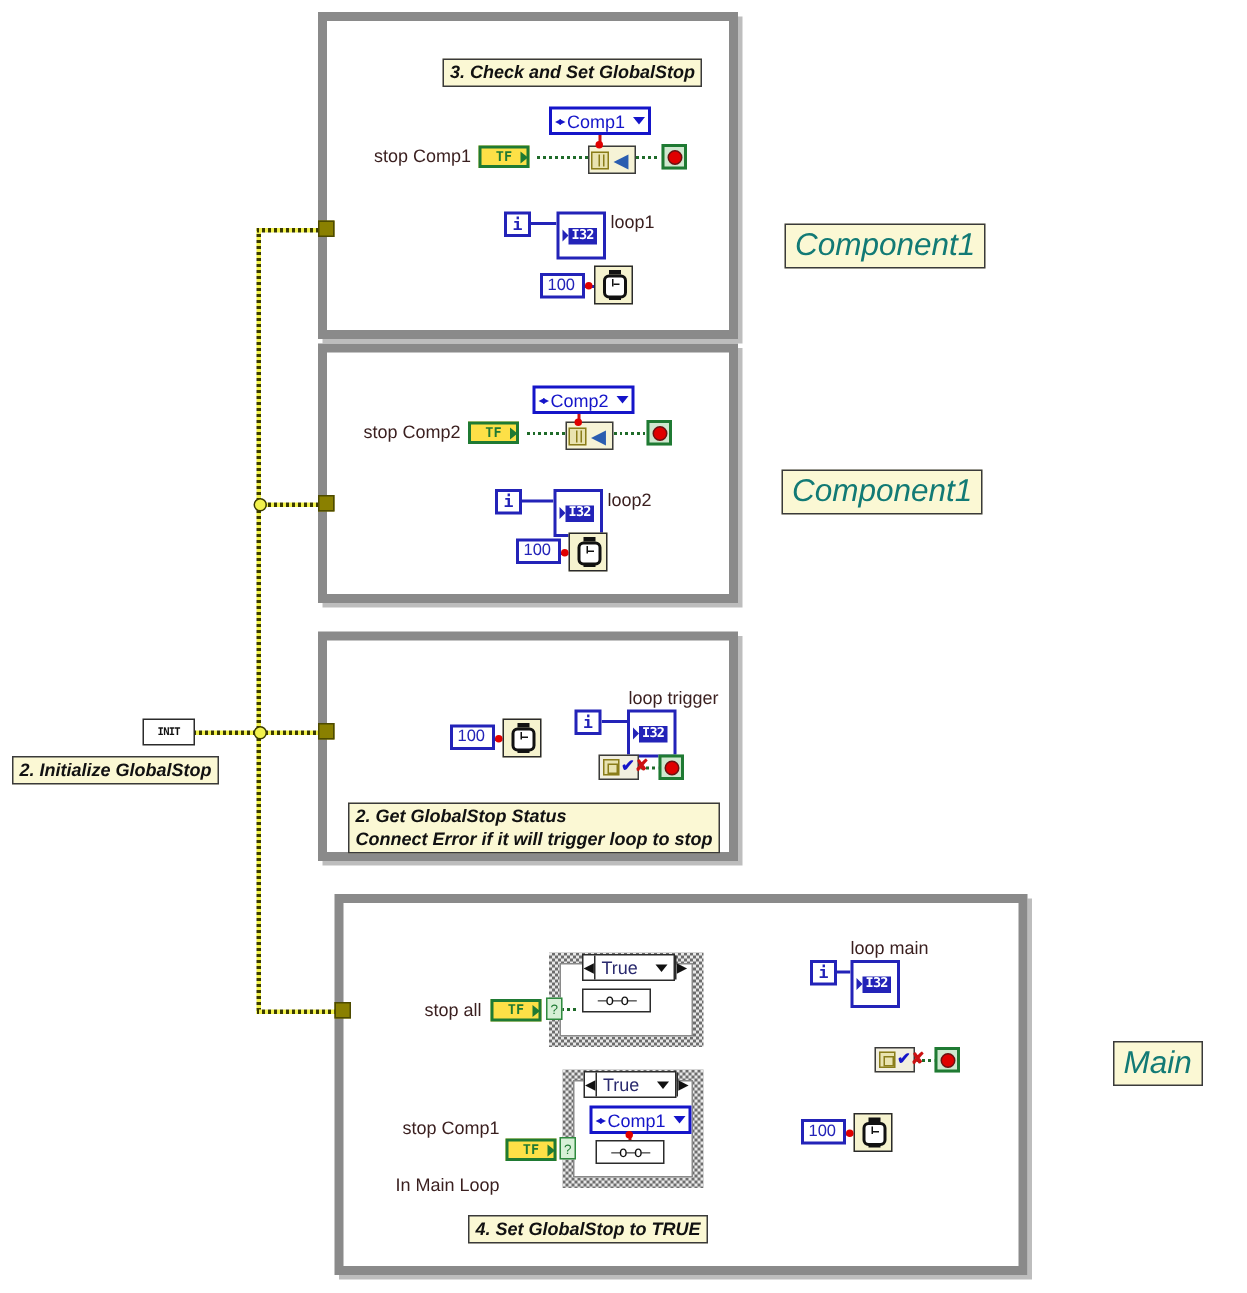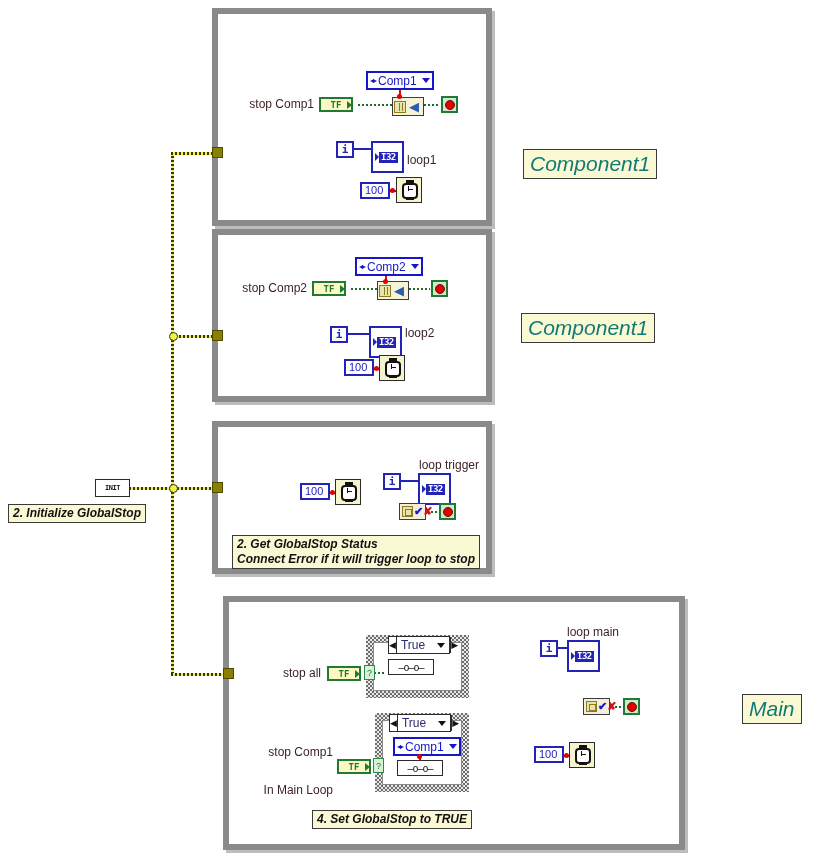--- a/index.html
+++ b/index.html
@@ -96,21 +96,21 @@
 
   
   .tf-term {
     position: absolute;
     display: flex;
     align-items: center;
     justify-content: center;
     height: 15px;
     width: 34px;
     border: 2px solid #1f7a33;
-    background: #fef9c3;
+    background: #fde047;
     box-sizing: border-box;
     font-family: "DejaVu Sans Mono", monospace;
     font-size: 9px;
     font-weight: bold;
     color: #1f7a33;
     letter-spacing: 0px;
     z-index: 5;
   }
   .tf-term::after {
     content: "";
@@ -491,20 +491,21 @@
   <div class="wire-junction" style="left:169px; top:484px;"></div>
 
   <div class="init-node" style="left:95px; top:479px; width:35px; height:18px;">
     <span>INIT</span>
   </div>
   <div class="comment" style="left:8px; top:504px;">2. Initialize GlobalStop</div>
 
   <div class="while-loop" style="left:212px; top:8px; width:280px; height:218px;"></div>
   <div class="sr-term" style="left:212px; top:147px;"></div>
 
+  <div class="comment" style="left:295px; top:39px;">3. Check and Set GlobalStop</div>
 
   <div class="plain-label right" style="left:240px; top:97px; width:74px;">stop Comp1</div>
   <div class="tf-term" style="left:319px; top:97px;">
     <span>TF</span>
   </div>
 
   <div class="gwire-h" style="left:358px; top:104px; width:44px;"></div>
   <div class="gwire-h" style="left:420px; top:104px; width:20px;"></div>
 
   <div class="enum-const" style="left:366px; top:71px; width:68px;">
@@ -525,21 +526,21 @@
   </div>
 
   <div class="i-term" style="left:336px; top:141px;">
     <span>i</span>
   </div>
   <div class="bwire-h" style="left:354px; top:148px; width:17px;"></div>
   <div class="i32-term" style="left:371px; top:141px;">
     <span class="arrowl"></span>
     <span class="inner">I32</span>
   </div>
-  <div class="plain-label" style="left:407px; top:153px;">loop1</div>
+  <div class="plain-label" style="left:407px; top:141px;">loop1</div>
 
   <div class="num-const" style="left:360px; top:182px; width:30px;">
     <span>100</span>
   </div>
   <div class="red-dot" style="left:390px; top:188px;"></div>
   <div class="bwire-h" style="left:390px; top:190px; width:6px;"></div>
   <div class="watch-node" style="left:396px; top:177px;">
     <span class="band-t"></span>
     <span class="band-b"></span>
     <span class="face"></span>

